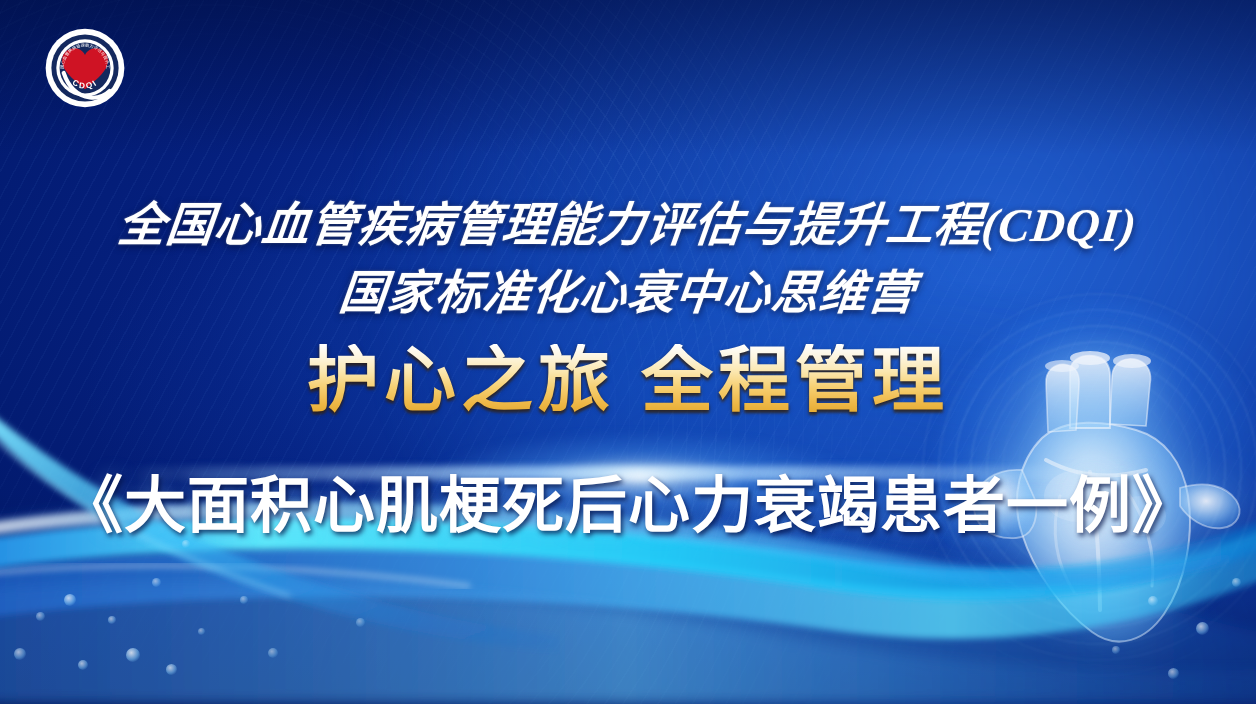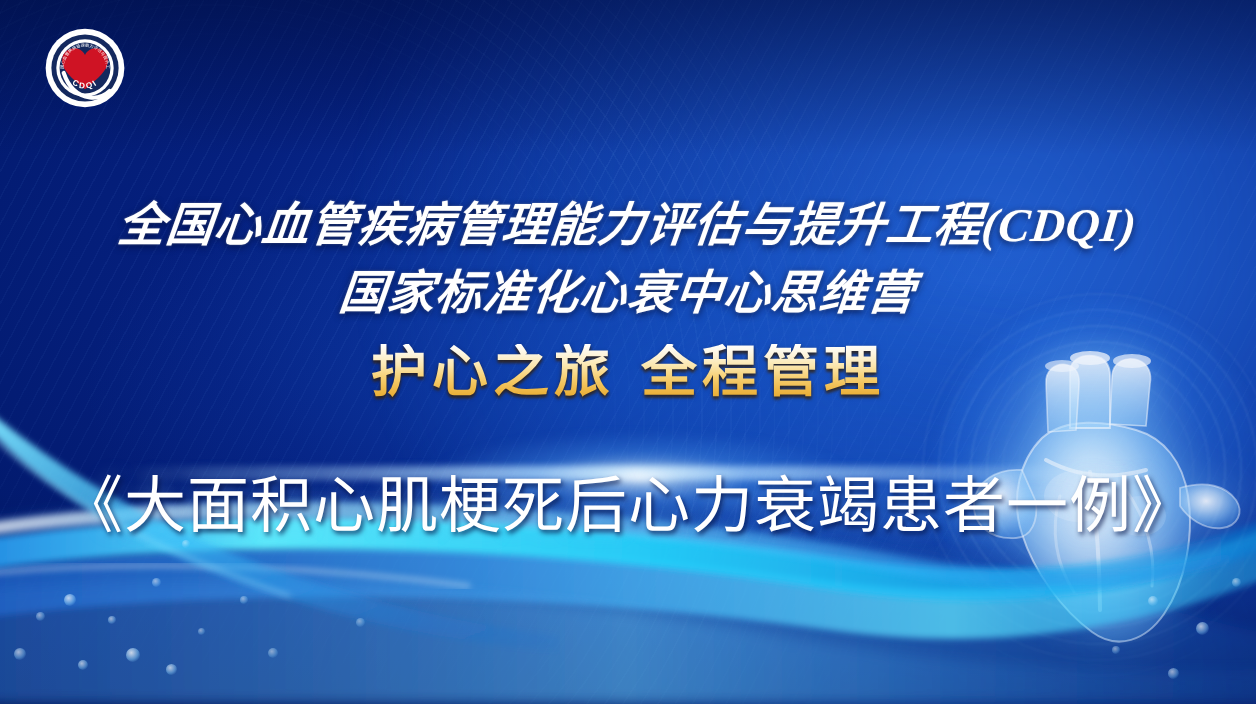--- a/index.html
+++ b/index.html
@@ -157,21 +157,21 @@
     font-size: 47px;
     transform: skewX(-6deg);
   }
 
   .gold-line {
     position: absolute;
     left: 0; right: 0;
     top: 344px;
     text-align: center;
     white-space: nowrap;
-    font-size: 56px;
+    font-size: 72px;
     font-weight: 700;
     letter-spacing: 5px;
     line-height: 1;
   }
   .gold-line .shadow-copy {
     position: absolute;
     left: 0; right: 0; top: 3px;
     color: #4a2e05;
     opacity: .55;
     filter: blur(1.2px);
@@ -197,21 +197,21 @@
   }
   .gold-sep { display: inline-block; width: 26px; }
 
   .case-title {
     position: absolute;
     left: 0; right: 0;
     top: 472px;
     text-align: center;
     white-space: nowrap;
     font-size: 62px;
-    font-weight: 400;
+    font-weight: 700;
     letter-spacing: 1px;
     color: #ffffff;
     line-height: 1.1;
     text-shadow:
        2px 3px 5px rgba(2,14,66,0.75),
        0 0 18px rgba(140,205,255,0.35);
   }
 
   
   .dot {

